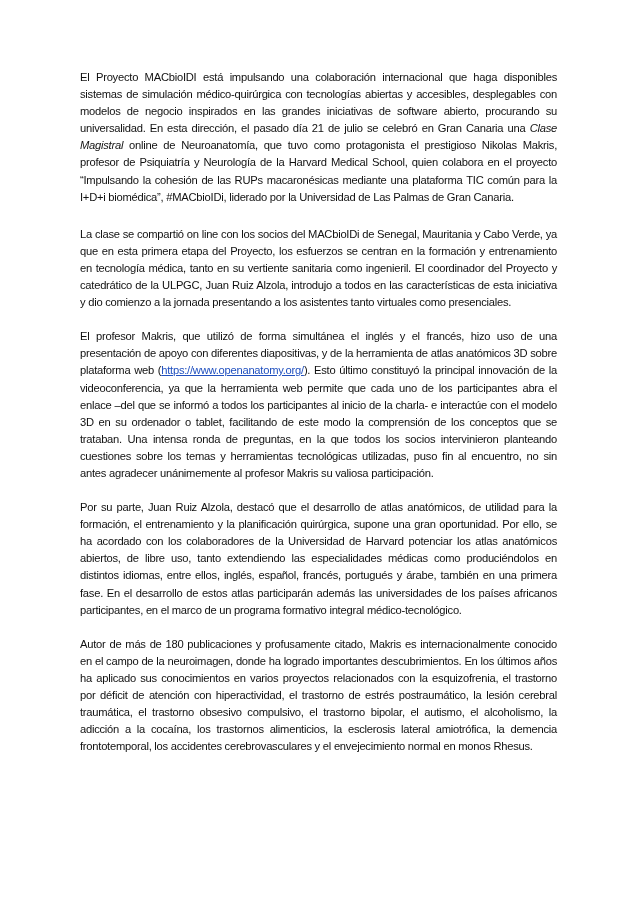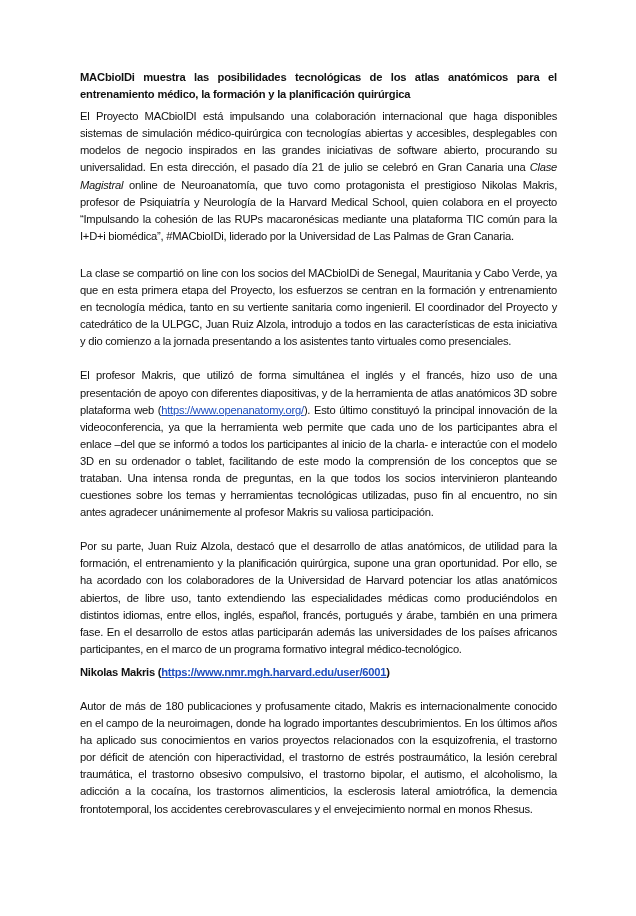--- a/index.html
+++ b/index.html
@@ -16,26 +16,24 @@
   .gap-l { margin-top: 17px; }
   .gap-m { margin-top: 6px; }
   a { color: #1f4fbf; text-decoration: underline; }
   .bold { font-weight: bold; }
   em { font-style: italic; }
 </style>
 </head>
 <body>
 
 <div class="page">
-  <p class="title">MACbioIDi muestra las posibilidades tecnológicas de los atlas anatómicos para el entrenamiento médico, la formación y la planificación quirúrgica</p>
 
   <p><span>El Proyecto MACbioIDI está impulsando una colaboración internacional que haga disponibles sistemas de simulación médico-quirúrgica con tecnologías abiertas y accesibles, desplegables con modelos de negocio inspirados en las grandes iniciativas de software abierto, procurando su universalidad. En esta dirección, el pasado día 21 de julio se celebró en Gran Canaria una </span><em>Clase Magistral</em><span> online de Neuroanatomía, que tuvo como protagonista el prestigioso Nikolas Makris, profesor de Psiquiatría y Neurología de la Harvard Medical School, quien colabora en el proyecto “Impulsando la cohesión de las RUPs macaronésicas mediante una plataforma TIC común para la I+D+i biomédica”, #MACbioIDi, liderado por la Universidad de Las Palmas de Gran Canaria.</span></p>
 
   <p class="gap-s">La clase se compartió on line con los socios del MACbioIDi de Senegal, Mauritania y Cabo Verde, ya que en esta primera etapa del Proyecto, los esfuerzos se centran en la formación y entrenamiento en tecnología médica, tanto en su vertiente sanitaria como ingenieril. El coordinador del Proyecto y catedrático de la ULPGC, Juan Ruiz Alzola, introdujo a todos en las características de esta iniciativa y dio comienzo a la jornada presentando a los asistentes tanto virtuales como presenciales.</p>
 
   <p class="gap-l"><span>El profesor Makris, que utilizó de forma simultánea el inglés y el francés, hizo uso de una presentación de apoyo con diferentes diapositivas, y de la herramienta de atlas anatómicos 3D sobre plataforma web (</span><a href="#">https://www.openanatomy.org/</a><span>). Esto último constituyó la principal innovación de la videoconferencia, ya que la herramienta web permite que cada uno de los participantes abra el enlace –del que se informó a todos los participantes al inicio de la charla- e interactúe con el modelo 3D en su ordenador o tablet, facilitando de este modo la comprensión de los conceptos que se trataban. Una intensa ronda de preguntas, en la que todos los socios intervinieron planteando cuestiones sobre los temas y herramientas tecnológicas utilizadas, puso fin al encuentro, no sin antes agradecer unánimemente al profesor Makris su valiosa participación.</span></p>
 
   <p class="gap-l">Por su parte, Juan Ruiz Alzola, destacó que el desarrollo de atlas anatómicos, de utilidad para la formación, el entrenamiento y la planificación quirúrgica, supone una gran oportunidad. Por ello, se ha acordado con los colaboradores de la Universidad de Harvard potenciar los atlas anatómicos abiertos, de libre uso, tanto extendiendo las especialidades médicas como produciéndolos en distintos idiomas, entre ellos, inglés, español, francés, portugués y árabe, también en una primera fase. En el desarrollo de estos atlas participarán además las universidades de los países africanos participantes, en el marco de un programa formativo integral médico-tecnológico.</p>
 
-  <p class="gap-m bold"><span>Nikolas Makris</span><span> (</span><a href="#">https://www.nmr.mgh.harvard.edu/user/6001</a><span>)</span></p>
 
   <p class="gap-l">Autor de más de 180 publicaciones y profusamente citado, Makris es internacionalmente conocido en el campo de la neuroimagen, donde ha logrado importantes descubrimientos. En los últimos años ha aplicado sus conocimientos en varios proyectos relacionados con la esquizofrenia, el trastorno por déficit de atención con hiperactividad, el trastorno de estrés postraumático, la lesión cerebral traumática, el trastorno obsesivo compulsivo, el trastorno bipolar, el autismo, el alcoholismo, la adicción a la cocaína, los trastornos alimenticios, la esclerosis lateral amiotrófica, la demencia frontotemporal, los accidentes cerebrovasculares y el envejecimiento normal en monos Rhesus.</p>
 </div>
 
 </body></html>

